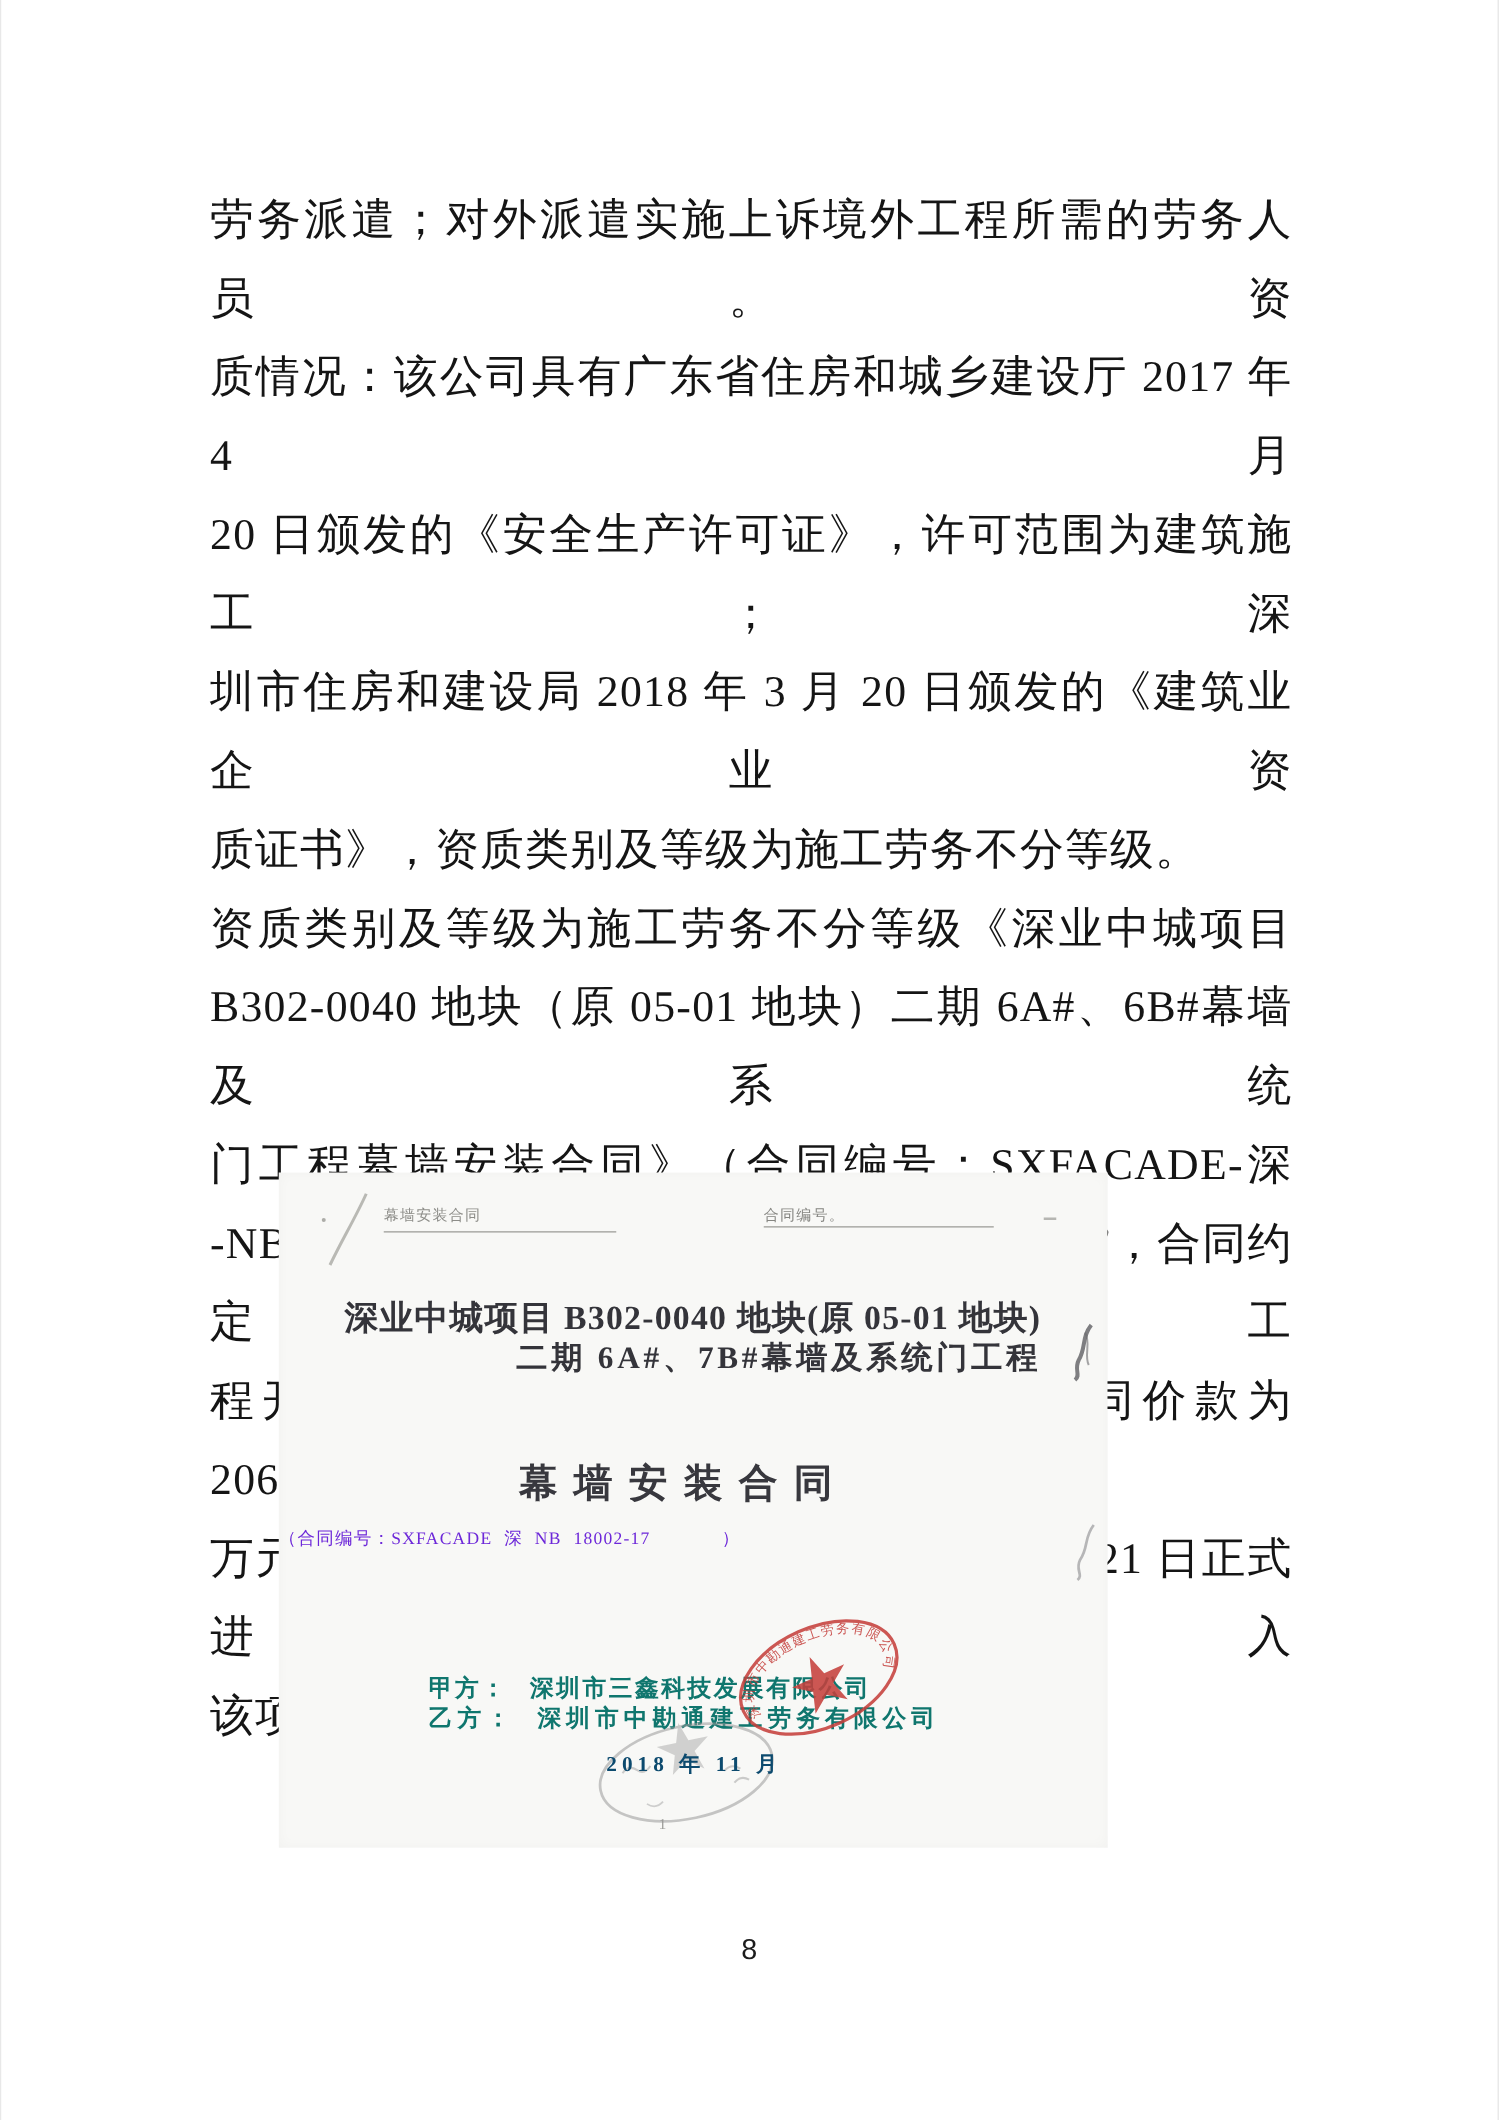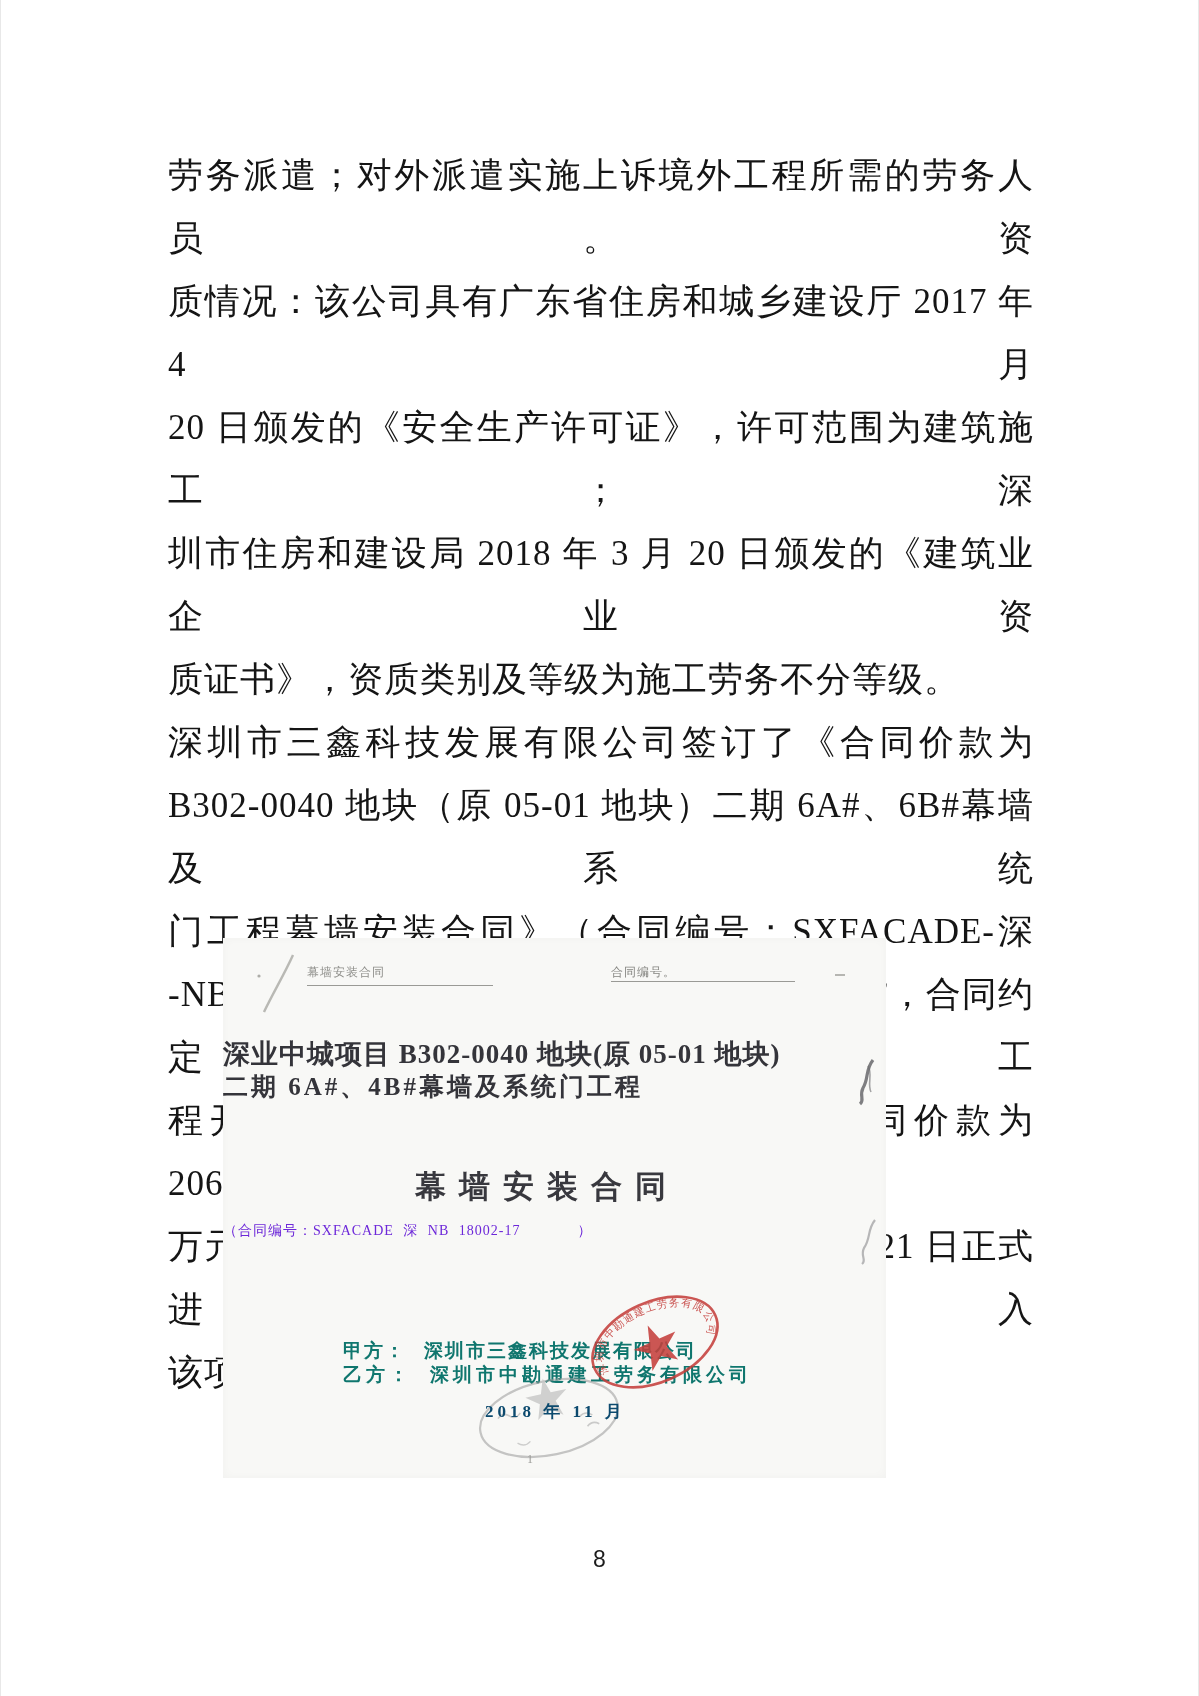--- a/index.html
+++ b/index.html
@@ -38,21 +38,21 @@
     font-size:12px;color:#8d8d89;letter-spacing:1px;
     border-bottom:1px solid #9a9a96;padding-bottom:4px;
   }
   .scan-header-right{
     position:absolute;left:388px;top:26px;width:184px;z-index:2;
     font-size:12px;color:#858581;letter-spacing:1px;
     border-bottom:1px solid #9a9a96;padding-bottom:0;
   }
   .scan-title{
     position:absolute;left:0;top:100px;width:610px;z-index:2;
-    text-align:left;font-weight:bold;color:#34343a;
+    text-align:right;font-weight:bold;color:#34343a;
   }
   .scan-title .t1{font-size:27px;letter-spacing:1px;line-height:33px;}
   .scan-title .t2{font-size:25px;letter-spacing:3px;line-height:32px;}
   .scan-doc-title{
     position:absolute;left:0;top:228px;width:648px;z-index:2;
     text-align:center;font-size:31px;font-weight:bold;
     letter-spacing:13px;color:#38383e;
   }
   .scan-contract-no{
     position:absolute;left:0;top:284px;width:638px;z-index:2;
@@ -93,21 +93,21 @@
 
   <div class="body-text">
     <div>
       <div class="line">劳务派遣；对外派遣实施上诉境外工程所需的劳务人员。资</div>
       <div class="line">质情况：该公司具有广东省住房和城乡建设厅 2017 年 4 月</div>
       <div class="line">20 日颁发的《安全生产许可证》，许可范围为建筑施工；深</div>
       <div class="line">圳市住房和建设局 2018 年 3 月 20 日颁发的《建筑业企业资</div>
       <div class="line end">质证书》，资质类别及等级为施工劳务不分等级。</div>
     </div>
     <div>
-      <div class="line">深圳市三鑫科技发展有限公司签订了《合同价款为</div>
+      <div class="line">资质类别及等级为施工劳务不分等级《深业中城项目</div>
       <div class="line">B302-0040 地块（原 05-01 地块）二期 6A#、6B#幕墙及系统</div>
       <div class="line">门工程幕墙安装合同》（合同编号：SXFACADE-深</div>
       <div class="line">-NB-18002-17），该公司作为合同中的“乙方”，合同约定工</div>
       <div class="line">程开工时间为 2018 年 11 月 21 日，合同价款为 2061.29353</div>
       <div class="line">万元，按合同约定该公司是在 2018 年 11 月 21 日正式进入</div>
       <div class="line end">该项目工程工地。</div>
     </div>
   </div>
 
   <div class="scan">
@@ -119,21 +119,21 @@
       <path d="M 650,122 C 642,132 646,140 640,150 C 636,158 642,162 637,166" stroke="#56565a" stroke-width="3.2" fill="none" opacity="0.75"></path>
       <path d="M 645,128 C 650,136 644,146 648,154" stroke="#6a6a6e" stroke-width="1.6" fill="none" opacity="0.6"></path>
       <path d="M 652,282 C 644,292 648,300 641,310 C 637,318 644,322 639,326" stroke="#808084" stroke-width="2.2" fill="none" opacity="0.55"></path>
     </svg>
 
     <div class="scan-header-left">幕墙安装合同</div>
     <div class="scan-header-right">合同编号。</div>
 
     <div class="scan-title">
       <div class="t1">深业中城项目 B302-0040 地块(原 05-01 地块)</div>
-      <div class="t2">二期 6A#、4B#幕墙及系统门工程</div>
+      <div class="t2">二期 6A#、7B#幕墙及系统门工程</div>
     </div>
 
     <div class="scan-doc-title">幕墙安装合同</div>
 
     <div class="scan-contract-no">（合同编号：SXFACADE 深 NB 18002-17      ）</div>
 
     <div class="party-line party-a">
       <span>甲方：</span><span class="gap"></span><span>深圳市三鑫科技发展有限公司</span>
     </div>
     <div class="party-line party-b">

